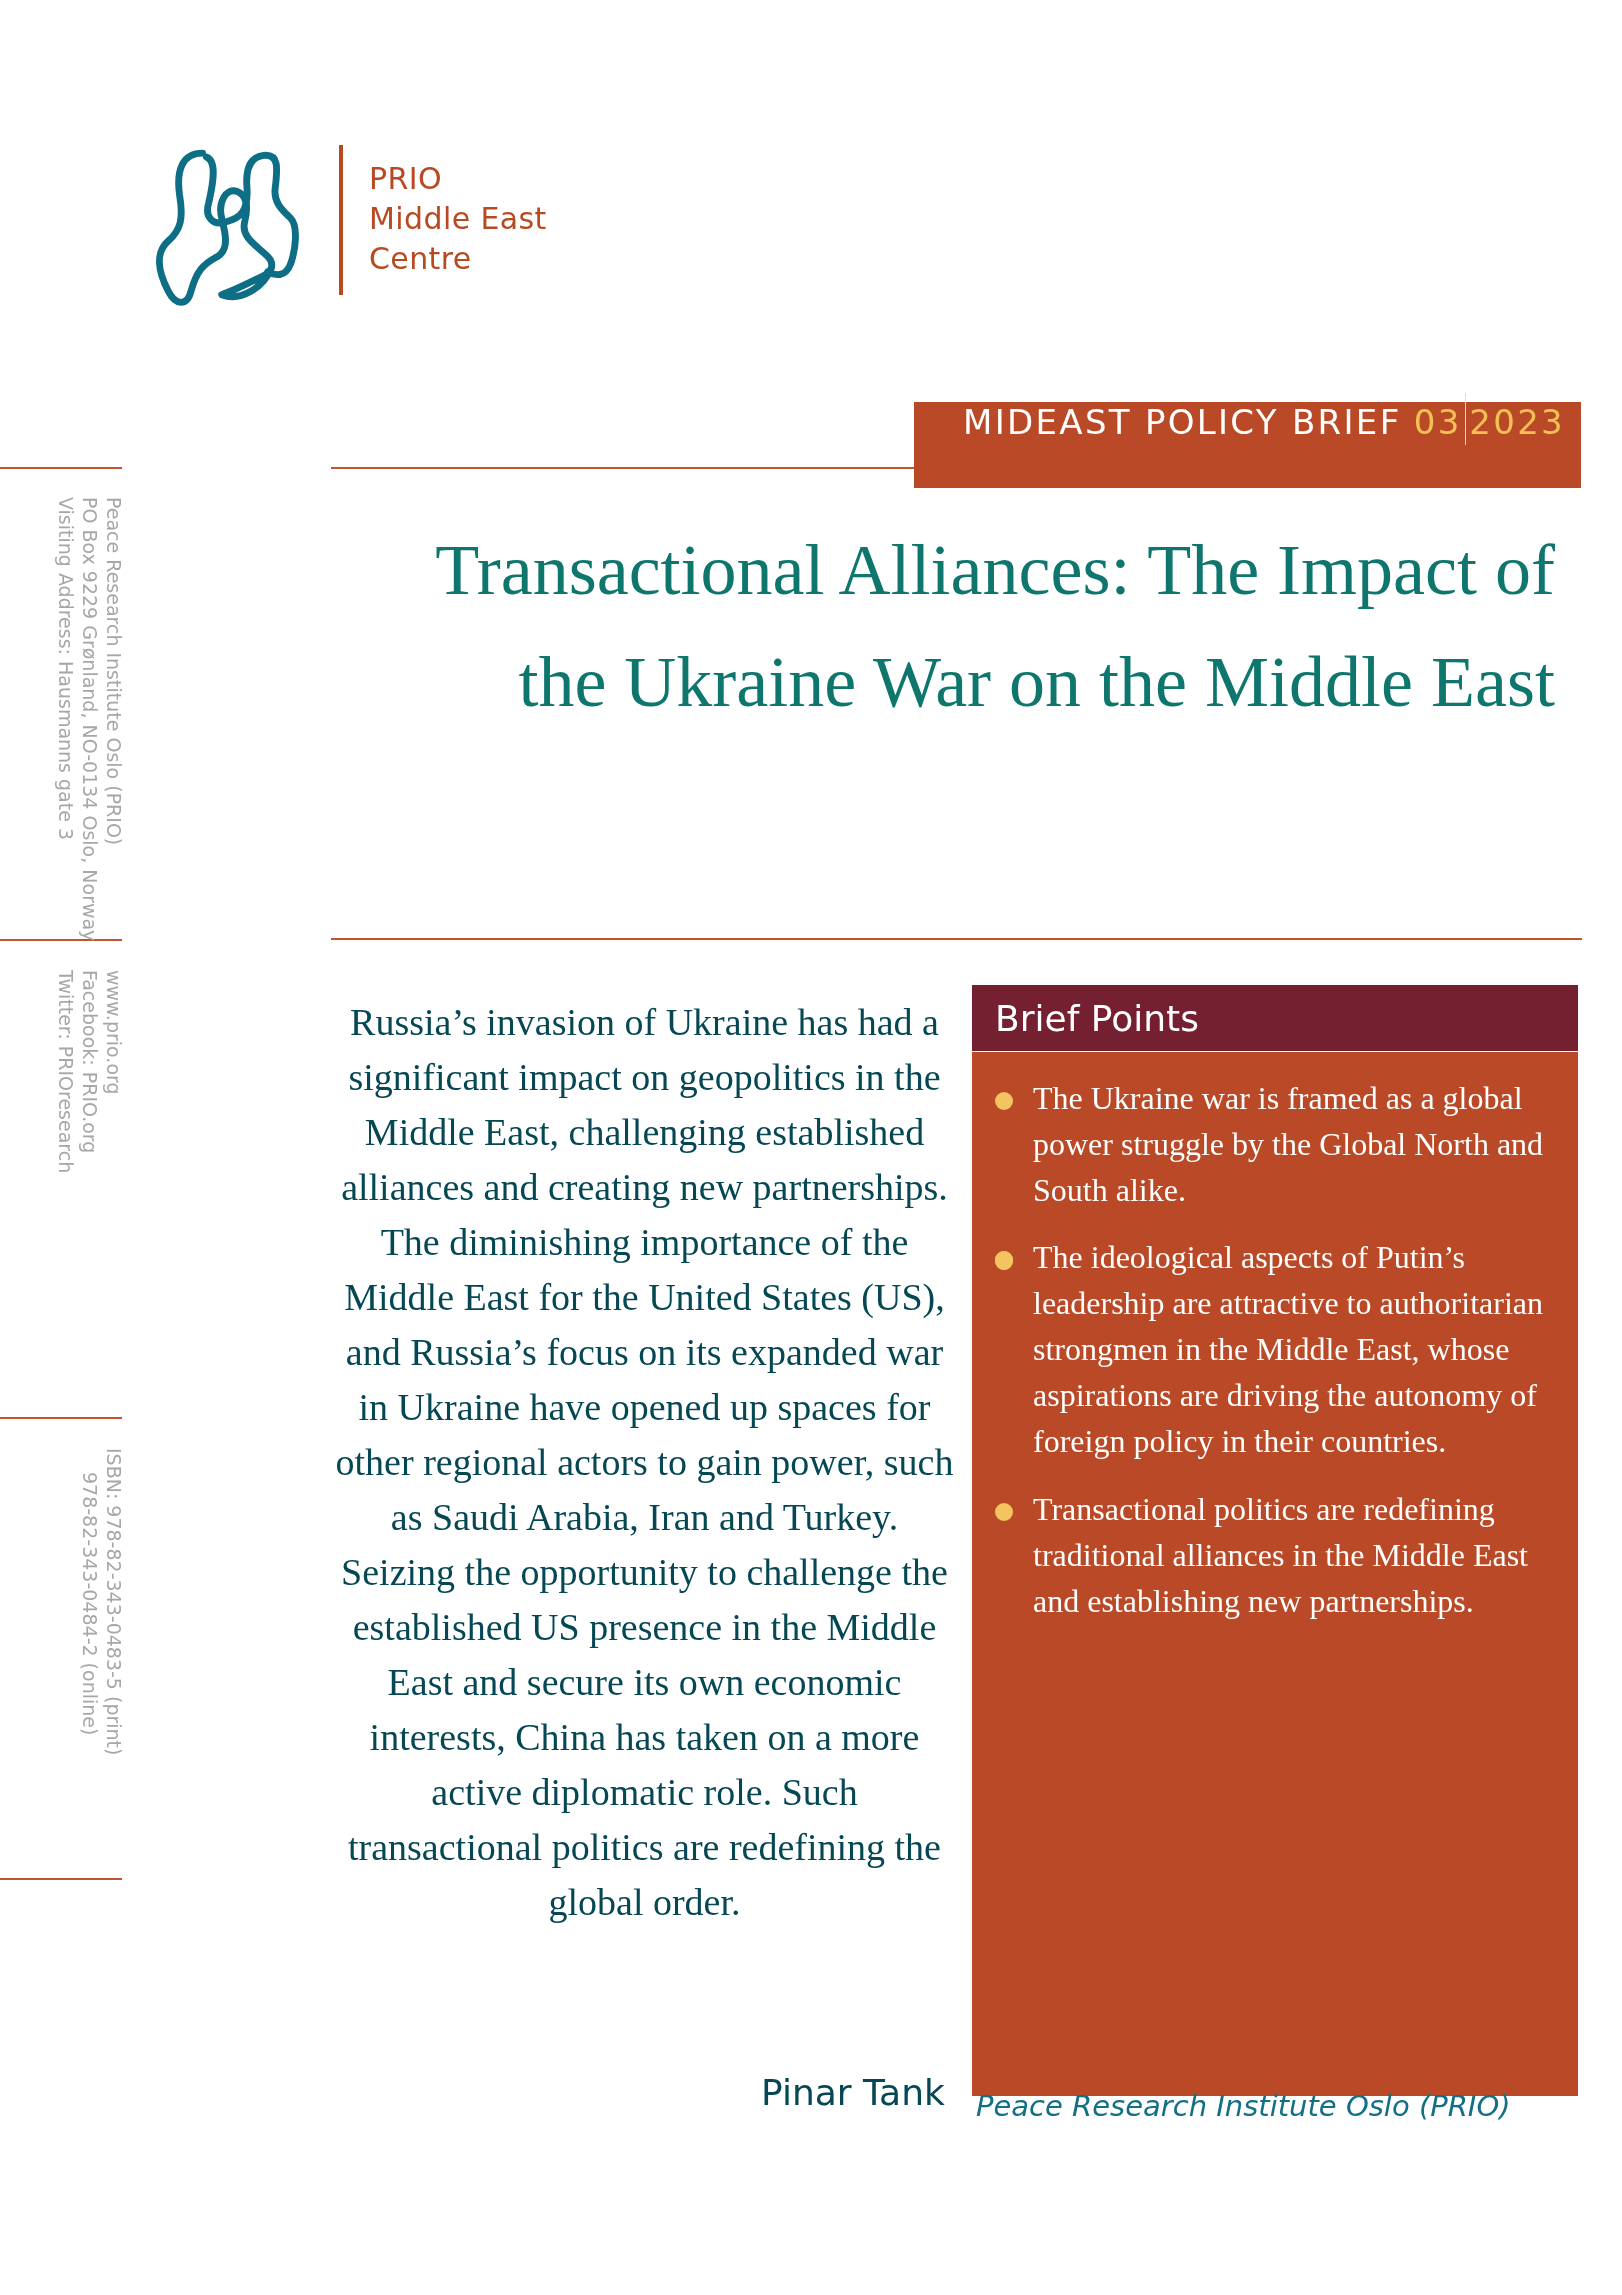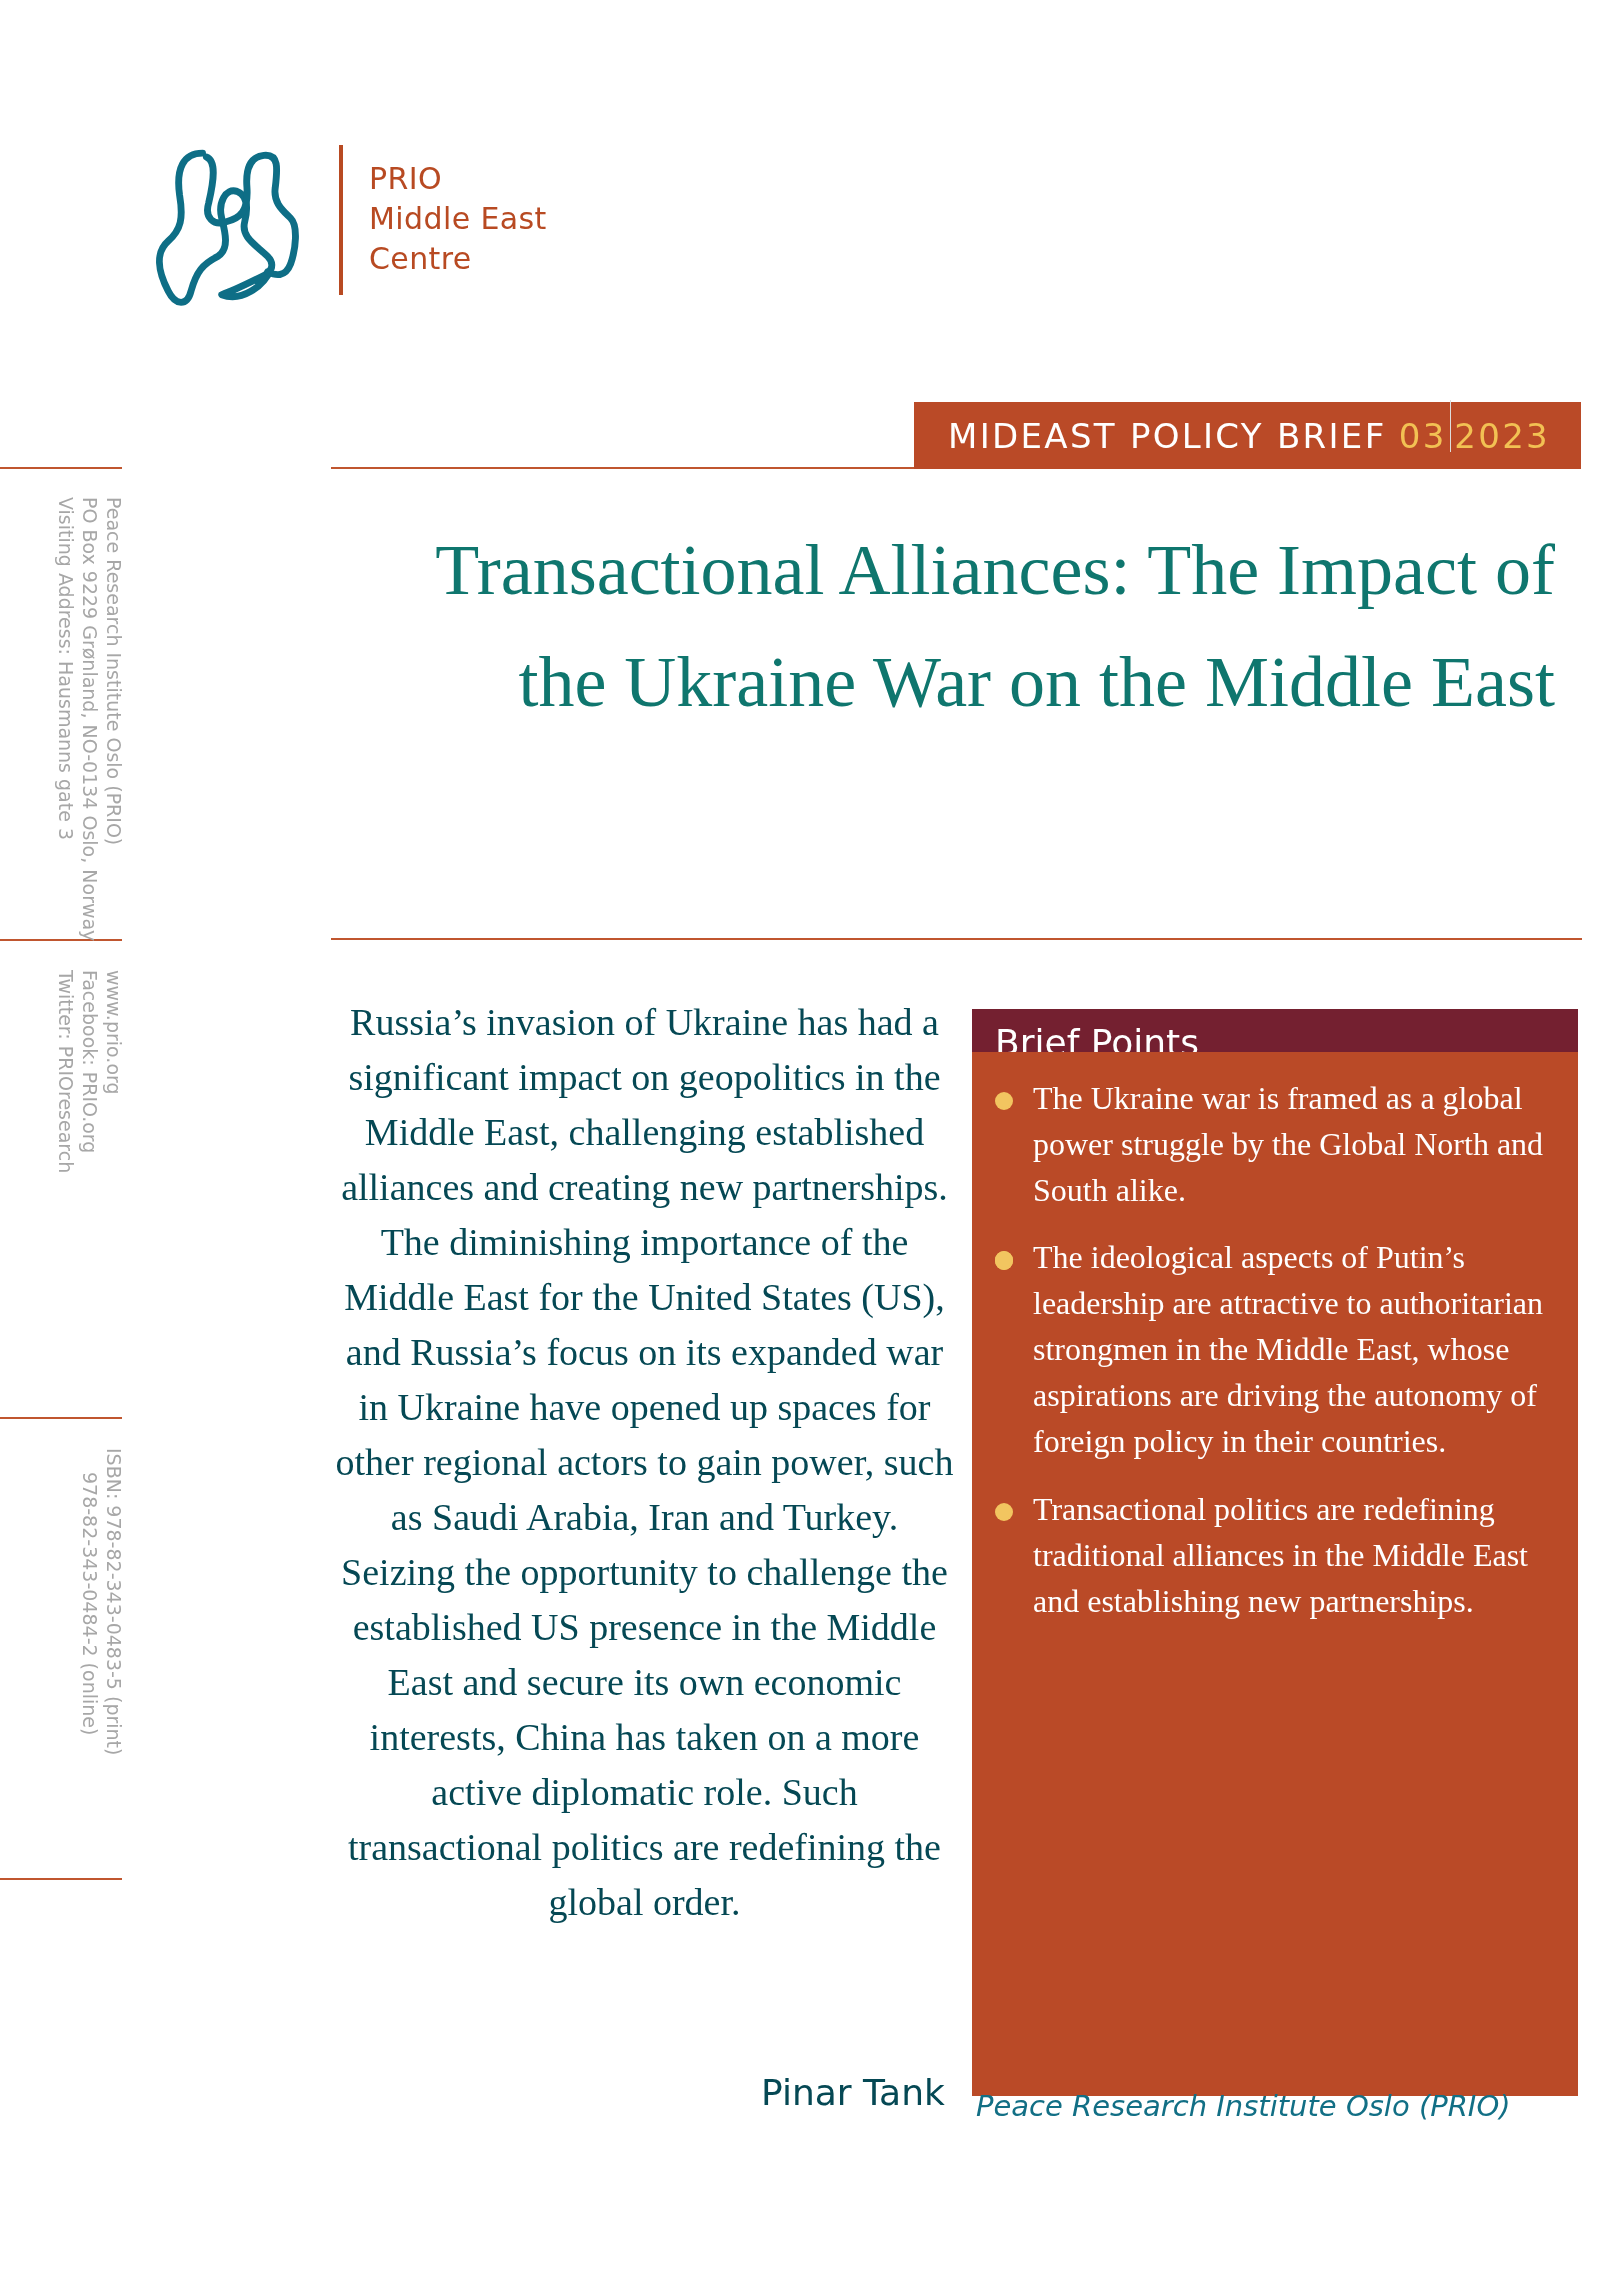--- a/index.html
+++ b/index.html
@@ -8,23 +8,23 @@
   .abs { position:absolute; }
 
   
   .logo-mark { left:149px; top:134px; width:176px; height:176px; }
   .logo-divider { left:339px; top:145px; width:3.8px; height:150px; background:#b84a22; }
   .logo-text { left:369px; top:159px; color:#b84a22; font-family:"DejaVu Sans", sans-serif; font-size:30px; line-height:40px; letter-spacing:0.4px; }
   .logo-text div { white-space:nowrap; }
 
   
   .banner-rule { left:331px; top:467px; width:589px; height:2.3px; background:#c0562f; }
-  .banner { left:914px; top:402px; width:667px; height:67px; background:#ba4a27; color:#ffffff;
+  .banner { left:914px; top:402px; width:667px; height:86px; background:#ba4a27; color:#ffffff;
             font-family:"DejaVu Sans", sans-serif; font-size:34px; letter-spacing:2.3px;
-            display:flex; align-items:center; justify-content:flex-end; padding-right:31px; box-sizing:border-box; white-space:nowrap; }
+            display:flex; align-items:flex-start; justify-content:flex-end; padding-right:16px; box-sizing:border-box; white-space:nowrap; }
   .banner .issue { color:#f2c153; margin-left:12.2px; }
   .banner .sep { display:inline-block; width:1.5px; height:52px; background:#dddddd; margin:0 3.1px; position:relative; top:-9.2px; }
   .banner .year { color:#f2c153; }
 
   
   .side-rule { left:0; width:122px; height:2.3px; background:#c0562f; }
 
   
   .vtext { color:#a7a7a7; font-family:"DejaVu Sans", sans-serif; font-size:19px; line-height:24px;
            transform:rotate(90deg); transform-origin:top left; white-space:nowrap; }
@@ -32,21 +32,21 @@
   
   .title { left:331px; top:514px; width:1224px; color:#0f766e; font-size:72px; line-height:112px; font-weight:normal; margin:0;text-align:right; }
 
   .title-rule { left:331px; top:938px; width:1251px; height:2.3px; background:#c0562f; }
 
   
   .abstract { left:331px; top:995px; width:627px; color:#054854; font-size:38px; line-height:55px; text-align:center; margin:0; }
 
   
   .bp-header { left:972px; top:985px; width:606px; height:66px; background:#742030; color:#ffffff;
-               font-family:"DejaVu Sans", sans-serif; font-size:36px; display:flex; align-items:center; padding-left:23px; box-sizing:border-box;margin-top:24px; }
+               font-family:"DejaVu Sans", sans-serif; font-size:36px; display:flex; align-items:center; padding-left:23px; box-sizing:border-box; }
   .bp-body { left:972px; top:1052px; width:606px; height:1044px; background:#ba4a27; box-sizing:border-box; padding:23px 15.3px 0 23px; }
   .bp-list { list-style:none; margin:0; padding:0; }
   .bp-item { position:relative; padding-left:38px; color:#ffffff; font-size:32px; line-height:46px; margin-bottom:21.4px; }
   .bp-bullet { position:absolute; left:0; top:17px; width:18.4px; height:18.4px; border-radius:50%; background:#f2c560; }
 
   
   .author-name { left:761px; top:2072px; color:#054854; font-family:"DejaVu Sans", sans-serif; font-size:36px; white-space:nowrap; }
   .author-affil { left:853px; top:2093px; color:#126f85; font-family:"DejaVu Sans", sans-serif; font-style:italic; font-size:29px; white-space:nowrap; }
 </style>
 </head>

